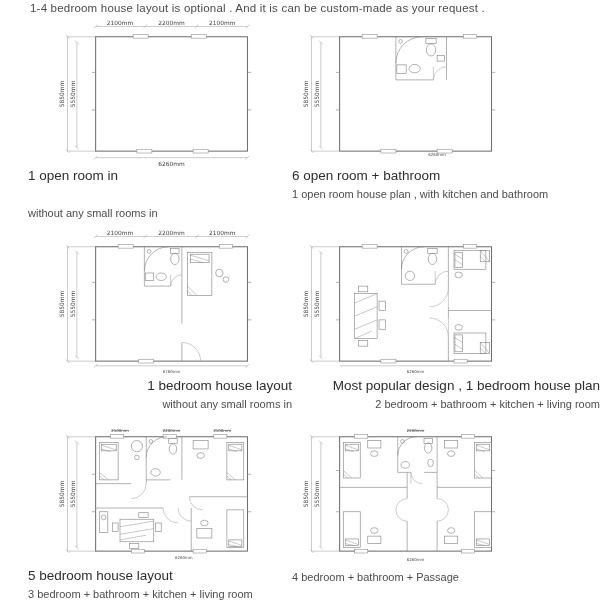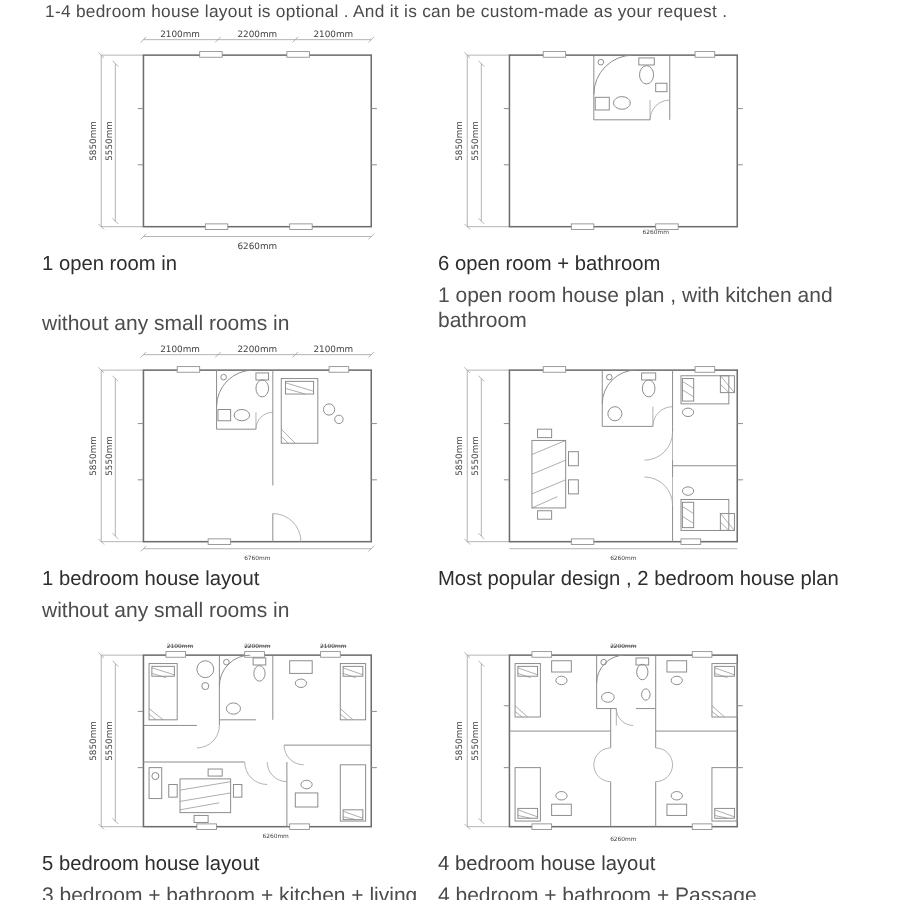--- a/index.html
+++ b/index.html
@@ -7,24 +7,24 @@
   .page{width:600px;height:600px;background:#fff;}
   .header{padding:2px 10px 4px 30px;font-size:11.5px;color:#4a4a4a;letter-spacing:.2px;}
   .content{display:grid;grid-template-columns:264px 1fr;padding-left:28px;}
   .plan-cell{line-height:0;}
   .plan-cell.left svg{margin-left:24px;}
   .plan-cell.right svg{margin-left:4px;}
   svg.plan{width:226px;height:150px;}
   .cap{line-height:1.25;}
   .cap .title{font-size:13.5px;font-weight:normal;color:#2d2d2d;}
   .cap .title.plain{font-weight:normal;color:#3e3e3e;}
-  .cap .sub{font-size:14px;color:#4c4c4c;margin-top:3px;}
+  .cap .sub{font-size:11px;color:#4c4c4c;margin-top:3px;}
   .cap .sub.gap{margin-top:22px;}
   .cap.r1{min-height:60px;}
-  .cap.r2{min-height:40px;}
+  .cap.r2{min-height:40px;text-align:right;}
   .cap.r3{min-height:28px;}
   .capwrapR{max-width:282px;}
   
   .w{fill:none;stroke:#6e6e6e;stroke-width:1.1;}
   .i{fill:none;stroke:#8b8b8b;stroke-width:0.7;}
   .d{fill:none;stroke:#9d9d9d;stroke-width:0.55;}
   .h{fill:none;stroke:#8b8b8b;stroke-width:0.5;}
   .n{fill:#ffffff;stroke:#8b8b8b;stroke-width:0.6;}
   svg.plan text{font-family:"DejaVu Sans",sans-serif;fill:#3f3f3f;}
   text.t{font-size:6.3px;}
@@ -215,21 +215,22 @@
           <rect class="i" x="66" y="120" width="10" height="6"></rect>
         </g>
       </svg>
     </div>
 
     <div class="cap r2">
       <div class="title">1 bedroom  house layout</div>
       <div class="sub">without any small rooms in</div>
     </div>
     <div class="cap r2">
-      <div class="title">Most popular design , 2 bedroom house plan</div>
+      <div class="title">Most popular design , 1 bedroom house plan</div>
+      <div class="sub">2 bedroom + bathroom + kitchen + living room</div>
     </div>
 
     <div class="plan-cell left">
       <svg class="plan" viewBox="0 0 240 160">
         <g>
           <text class="tstrike" x="72" y="15" text-anchor="middle">2100mm</text>
           <text class="tstrike" x="127" y="15" text-anchor="middle">2200mm</text>
           <text class="tstrike" x="181" y="15" text-anchor="middle">2100mm</text>
           <line class="d" x1="16" y1="20" x2="16" y2="142"></line>
           <line class="d" x1="26" y1="26" x2="26" y2="138"></line>
@@ -360,18 +361,17 @@
           <ellipse class="i" cx="165" cy="120" rx="4" ry="3"></ellipse>
         </g>
       </svg>
     </div>
 
     <div class="cap r3">
       <div class="title">5  bedroom house layout</div>
       <div class="sub">3 bedroom + bathroom + kitchen + living room</div>
     </div>
     <div class="cap r3">
-      <div class="title plain">4  bedroom house layout</div>
       <div class="sub">4 bedroom + bathroom  + Passage</div>
     </div>
 
   </div>
 </div>
 
 </body></html>

